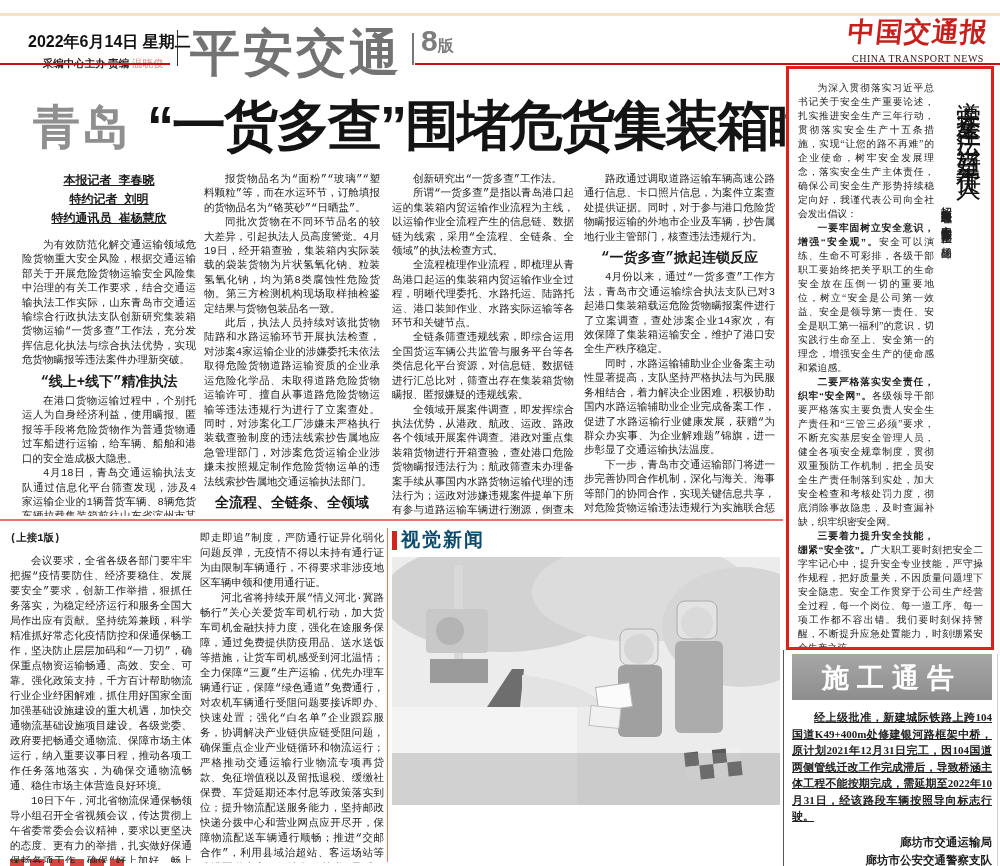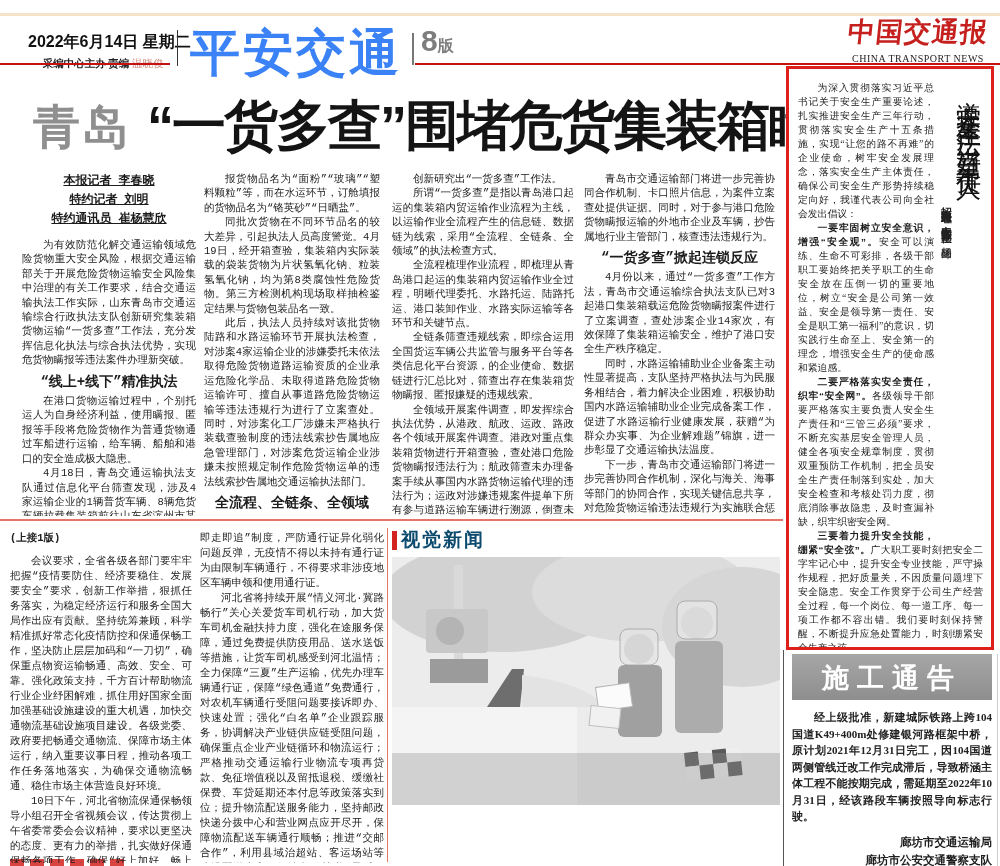--- a/index.html
+++ b/index.html
@@ -7,21 +7,21 @@
         font-family:"Liberation Serif",serif;color:#1c1c1c;}
 
   
   .top-cream{position:absolute;left:0;top:13px;width:1000px;height:3px;background:#f4e3c6;}
   .date-block{position:absolute;left:28px;top:32px;width:150px;text-align:center;}
   .date-line{font-family:"Liberation Sans",sans-serif;font-weight:bold;font-size:16px;color:#111;white-space:nowrap;}
   .editor-line{font-size:10.5px;margin-top:4px;color:#222;font-weight:bold;}
   .editor-name{color:#cf8d86;font-weight:normal;}
   .red-rule{position:absolute;height:2px;background:#c41111;}
   .hdr-div1{position:absolute;left:177px;top:30px;width:1px;height:36px;background:#333;}
-  .masthead{position:absolute;left:190px;top:20px;font-size:50px;font-weight:bold;letter-spacing:3px;color:#3b82f6;font-family:"Liberation Serif",serif;}
+  .masthead{position:absolute;left:190px;top:20px;font-size:50px;font-weight:bold;letter-spacing:3px;color:#737373;font-family:"Liberation Serif",serif;}
   .hdr-div2{position:absolute;left:412px;top:33px;width:2px;height:32px;background:#777;}
   .page-no{position:absolute;left:421px;top:24px;color:#7d7d7d;font-family:"Liberation Sans",sans-serif;}
   .page-no .num{font-size:30px;font-weight:bold;}
   .page-no .ban{font-size:16px;font-weight:bold;}
   .contact{position:absolute;left:421px;top:53px;font-size:10.5px;color:#222;white-space:nowrap;}
   .brand{position:absolute;left:843px;top:14px;width:150px;text-align:center;}
   .brand-cn{color:#c5201d;font-size:27px;font-weight:bold;transform:skewX(-6deg);letter-spacing:1px;font-family:"Liberation Serif",serif;}
   .brand-en{font-size:10px;color:#222;margin-top:3px;letter-spacing:.5px;white-space:nowrap;font-family:"Liberation Serif",serif;}
 
   
@@ -69,21 +69,21 @@
   .v-title{font-size:25px;font-family:"Liberation Serif",serif;color:#111;letter-spacing:5px;line-height:30px;}
   .v-byline{writing-mode:vertical-rl;font-size:10.5px;color:#222;letter-spacing:1px;padding-top:118px;line-height:14px;font-weight:bold;}
   .v-name{font-weight:normal;padding-top:10px;display:inline-block;}
   .pledge .ppara{margin:0;text-indent:2em;font-size:9.8px;line-height:14px;text-align:justify;}
   .pledge .ppara strong{font-family:"Liberation Sans",sans-serif;}
 
   
   .notice{position:absolute;left:792px;top:654px;width:200px;height:212px;overflow:hidden;}
   .notice-banner{height:46px;background:linear-gradient(#a6a6a6,#8e8e8e);color:#fff;text-align:center;
                  font-size:27px;font-weight:bold;letter-spacing:8px;line-height:48px;font-family:"Liberation Serif",serif;}
-  .notice-body{margin-top:9px;font-size:11px;line-height:16.5px;text-align:justify;text-indent:2em;font-weight:bold;color:#222;}
+  .notice-body{margin-top:9px;font-size:11px;line-height:16.5px;text-align:justify;text-indent:2em;font-weight:bold;color:#222;text-decoration:underline;}
   .notice-signs{margin-top:8px;text-align:right;font-weight:bold;font-size:11.5px;line-height:18px;}
   .vblack{position:absolute;left:783px;top:650px;width:1px;height:216px;background:#555;}
   .vgray{position:absolute;left:997px;top:654px;width:1px;height:212px;background:#cfcfcf;}
 </style>
 </head>
 <body>
 
 <div id="page">
 
   <div class="top-cream"></div>
@@ -127,25 +127,25 @@
       <p class="para">报货物品名为“面粉”“玻璃”“塑料颗粒”等，而在水运环节，订舱填报的货物品名为“铬英砂”“日晒盐”。</p>
       <p class="para">同批次货物在不同环节品名的较大差异，引起执法人员高度警觉。4月19日，经开箱查验，集装箱内实际装载的袋装货物为片状氢氧化钠、粒装氢氧化钠，均为第8类腐蚀性危险货物。第三方检测机构现场取样抽检鉴定结果与货物包装品名一致。</p>
       <p class="para">此后，执法人员持续对该批货物陆路和水路运输环节开展执法检查，对涉案4家运输企业的涉嫌委托未依法取得危险货物道路运输资质的企业承运危险化学品、未取得道路危险货物运输许可、擅自从事道路危险货物运输等违法违规行为进行了立案查处。同时，对涉案化工厂涉嫌未严格执行装载查验制度的违法线索抄告属地应急管理部门，对涉案危货运输企业涉嫌未按照规定制作危险货物运单的违法线索抄告属地交通运输执法部门。</p>
       <h3 class="subhead">全流程、全链条、全领域</h3>
       <p class="para">为严厉打击港口集装箱载运危险货物瞒报违法违规行为，切实维护危货运输市场秩序和港口安全，青岛市交通运输执法支队</p>
     </div>
   <div class="col" id="col3">
       <p class="para">创新研究出“一货多查”工作法。</p>
       <p class="para">所谓“一货多查”是指以青岛港口起运的集装箱内贸运输作业流程为主线，以运输作业全流程产生的信息链、数据链为线索，采用“全流程、全链条、全领域”的执法检查方式。</p>
       <p class="para">全流程梳理作业流程，即梳理从青岛港口起运的集装箱内贸运输作业全过程，明晰代理委托、水路托运、陆路托运、港口装卸作业、水路实际运输等各环节和关键节点。</p>
-      <p class="para">全链条筛查违规线索，即综合运用全国货运车辆公共监管与服务平台等各类信息化平台资源，的企业使命、数据链进行汇总比对，筛查出存在集装箱货物瞒报、匿报嫌疑的违规线索。</p>
+      <p class="para">全链条筛查违规线索，即综合运用全国货运车辆公共监管与服务平台等各类信息化平台资源，对信息链、数据链进行汇总比对，筛查出存在集装箱货物瞒报、匿报嫌疑的违规线索。</p>
       <p class="para">全领域开展案件调查，即发挥综合执法优势，从港政、航政、运政、路政各个领域开展案件调查。港政对重点集装箱货物进行开箱查验，查处港口危险货物瞒报违法行为；航政筛查未办理备案手续从事国内水路货物运输代理的违法行为；运政对涉嫌违规案件提单下所有参与道路运输车辆进行溯源，倒查未经许可擅自从事道路危险货物运输经营的企业及车辆、参与危险货物运输未按规定制作危险货物运单的企业及车辆。</p>
     </div>
   <div class="col" id="col4">
-      <p class="para">青岛市交通运输部门将进一步完善协同合作机制、卡口照片信息，为案件立案查处提供证据。同时，对于参与港口危险货物瞒报运输的外地市企业及车辆，抄告属地行业主管部门，核查违法违规行为。</p>
+      <p class="para">路政通过调取道路运输车辆高速公路通行信息、卡口照片信息，为案件立案查处提供证据。同时，对于参与港口危险货物瞒报运输的外地市企业及车辆，抄告属地行业主管部门，核查违法违规行为。</p>
       <h3 class="subhead">“一货多查”掀起连锁反应</h3>
       <p class="para">4月份以来，通过“一货多查”工作方法，青岛市交通运输综合执法支队已对3起港口集装箱载运危险货物瞒报案件进行了立案调查，查处涉案企业14家次，有效保障了集装箱运输安全，维护了港口安全生产秩序稳定。</p>
       <p class="para">同时，水路运输辅助业企业备案主动性显著提高，支队坚持严格执法与为民服务相结合，着力解决企业困难，积极协助国内水路运输辅助业企业完成备案工作，促进了水路运输行业健康发展，获赠“为群众办实事、为企业解难题”锦旗，进一步彰显了交通运输执法温度。</p>
       <p class="para">下一步，青岛市交通运输部门将进一步完善协同合作机制，深化与海关、海事等部门的协同合作，实现关键信息共享，对危险货物运输违法违规行为实施联合惩戒，形成监管合力。</p>
     </div>
 
   <div class="sep-red"></div>
   <div class="vred"></div>
   <div class="vblack"></div>
   <div class="vgray"></div>

